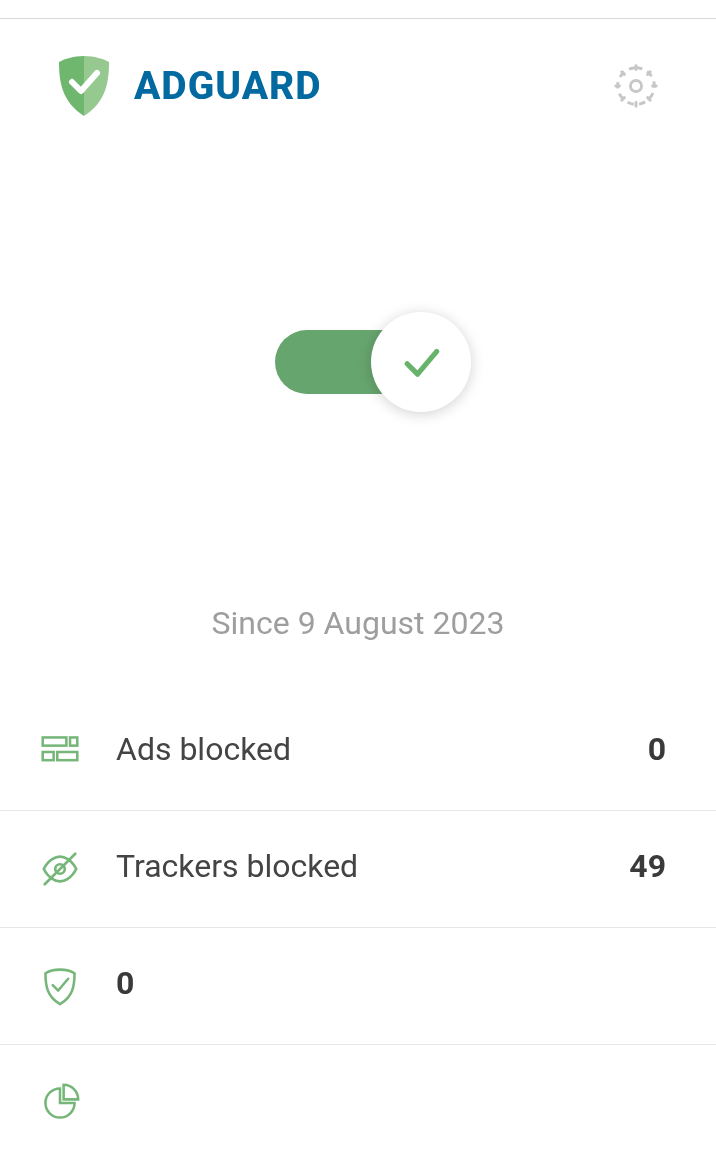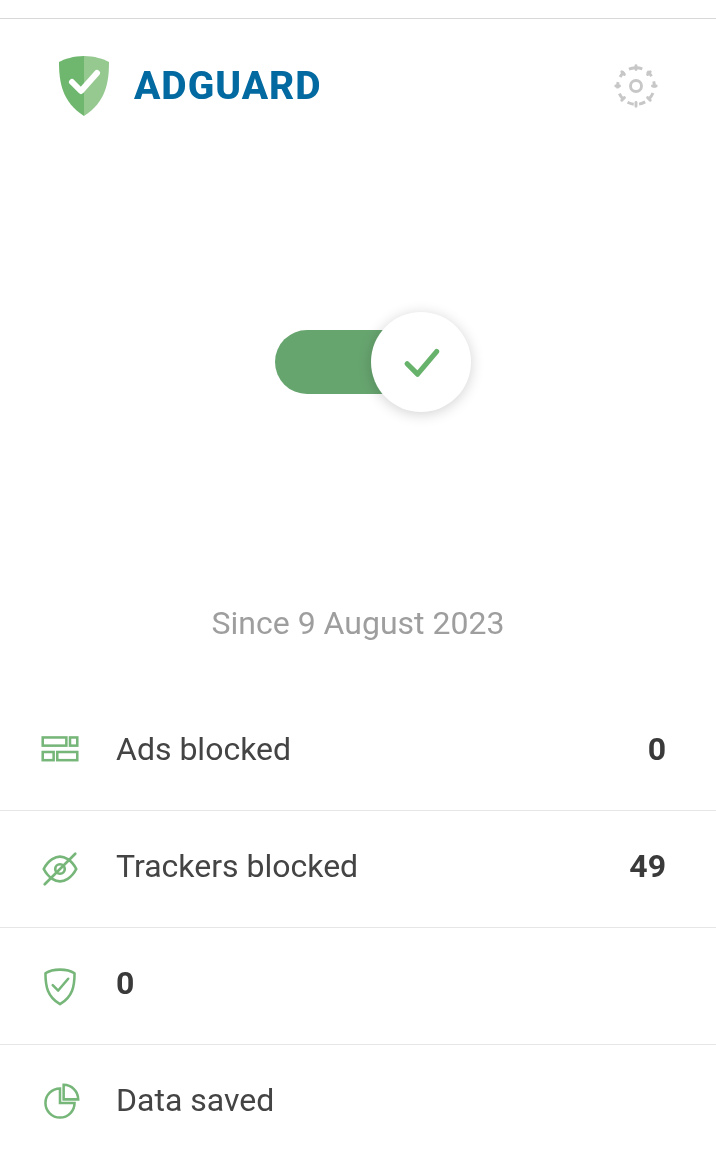--- a/index.html
+++ b/index.html
@@ -209,16 +209,15 @@
 
   <div class="stat-row">
     <div class="stat-icon">
       <svg viewBox="0 0 44 44" width="40" height="40">
         <g stroke="#76b679" stroke-width="2.8" fill="none" stroke-linecap="round">
           <path d="M22 6 A16 16 0 1 0 38 22 L22 22 Z"></path>
           <path d="M26 2 A16 16 0 0 1 42 18 L26 18 Z"></path>
         </g>
       </svg>
     </div>
-    <div class="stat-label">Data saved</div>
   </div>
 
 </div>
 
 </body></html>

